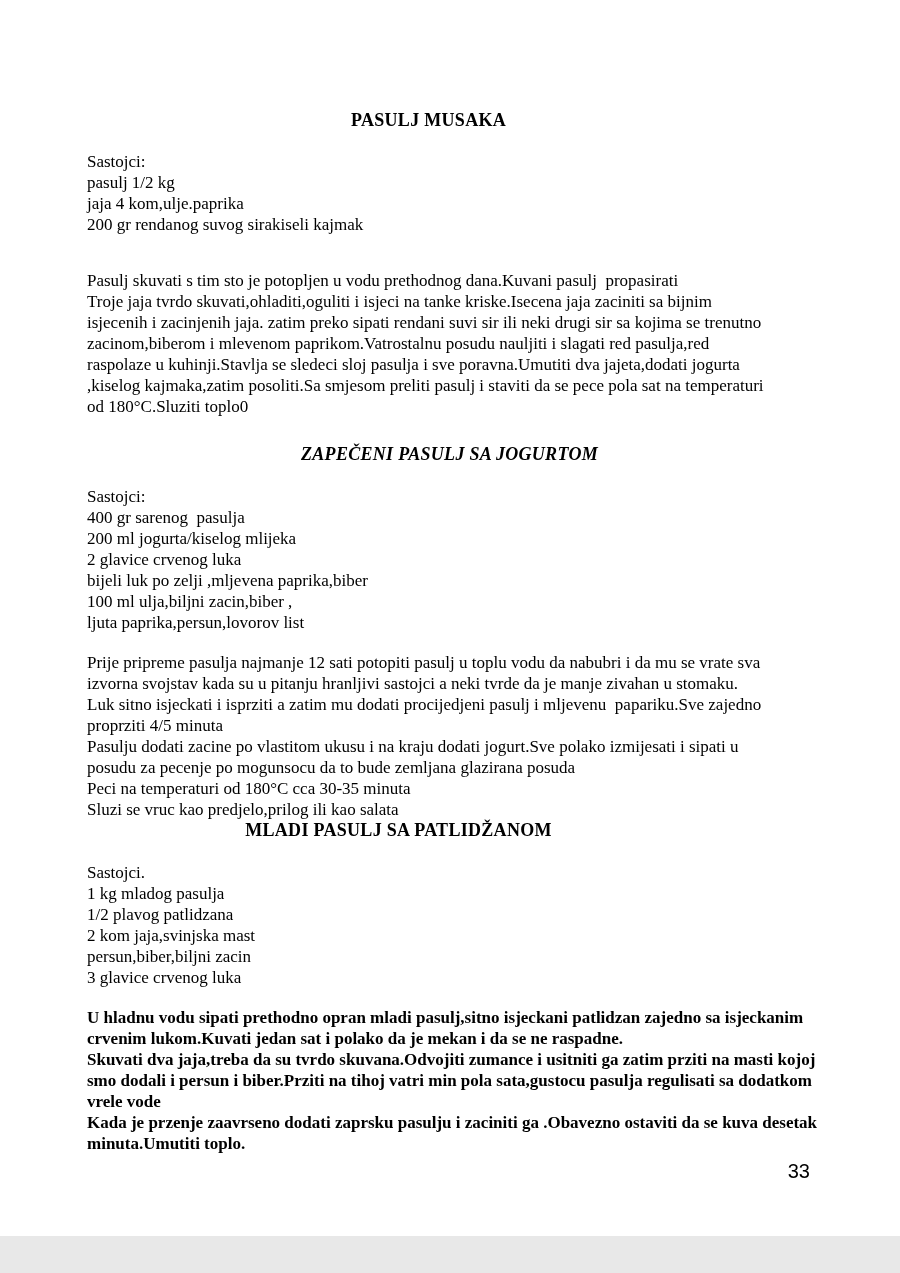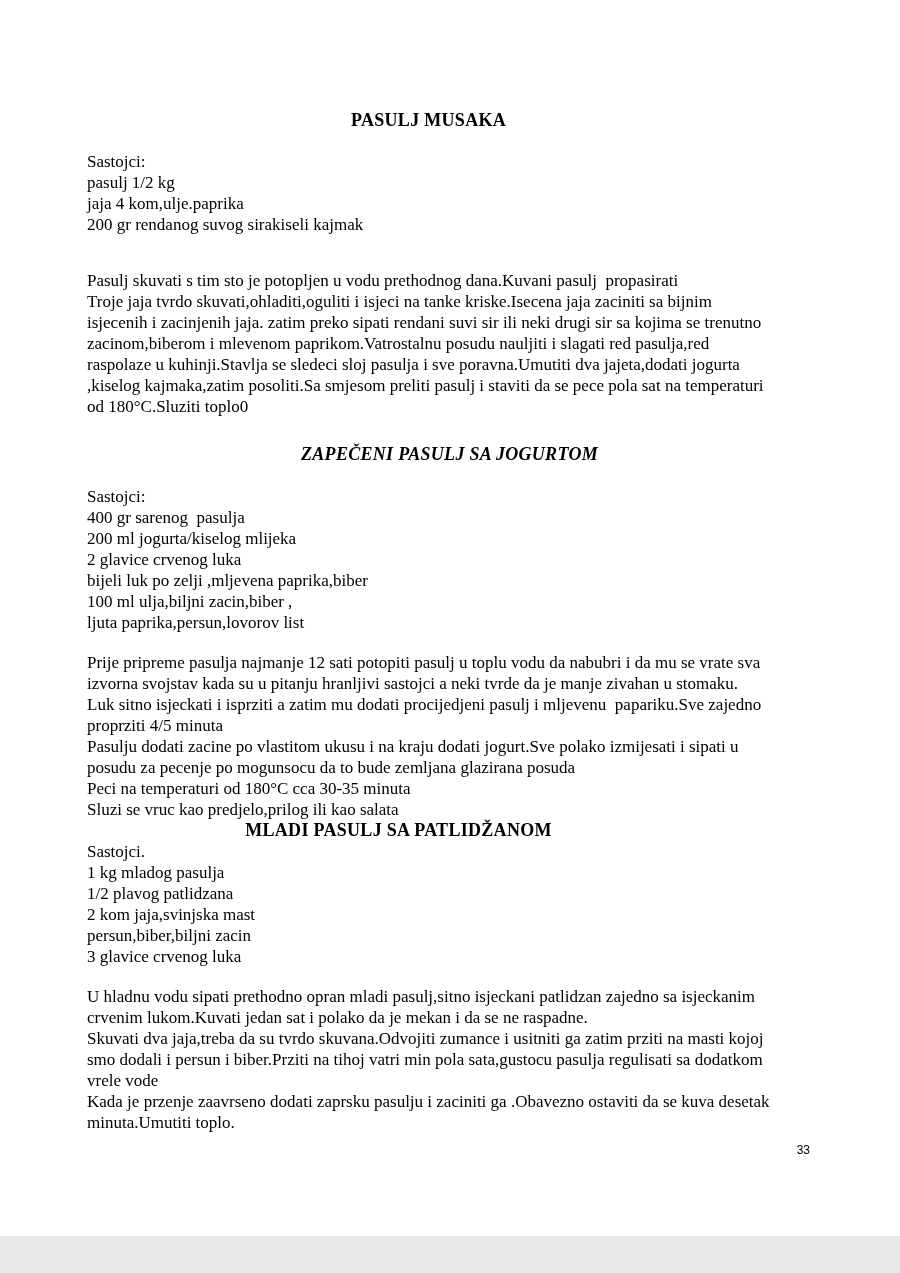--- a/index.html
+++ b/index.html
@@ -24,36 +24,36 @@
   .recipe-title {
     font-size: 18px;
     line-height: 21px;
     font-weight: bold;
     text-align: center;
     letter-spacing: 0.3px;
   }
   
   .recipe:nth-of-type(1) .recipe-title { transform: translateX(-21px); margin-bottom: 20px; }
   .recipe:nth-of-type(2) .recipe-title { transform: translateX(0);     margin-bottom: 21px; font-style: italic; }
-  .recipe:nth-of-type(3) .recipe-title { transform: translateX(-51px); }
+  .recipe:nth-of-type(3) .recipe-title { transform: translateX(-51px); margin-bottom: 21px; }
 
   .recipe:nth-of-type(1) .ingredients { margin-bottom: 35px; }
   .recipe:nth-of-type(2) .ingredients { margin-bottom: 19px; }
   .recipe:nth-of-type(3) .ingredients { margin-bottom: 19px; }
 
   .recipe:nth-of-type(1) .instructions { margin-bottom: 27px; }
   .recipe:nth-of-type(2) .instructions { }
-  .recipe:nth-of-type(3) .instructions { margin-bottom: 0; }
+  .recipe:nth-of-type(3) .instructions { margin-bottom: 0; font-weight: bold; }
 
   .page-number {
     margin-top: 7px;
     text-align: right;
     padding-right: 2px;
     font-family: "Liberation Sans", "DejaVu Sans", sans-serif;
-    font-size: 12px;
+    font-size: 20px;
     line-height: 20px;
   }
 </style>
 </head>
 <body>
 
 <main class="page">
   <div id="recipes-container">
       <section class="recipe">
         <h2 class="recipe-title">PASULJ MUSAKA</h2>

